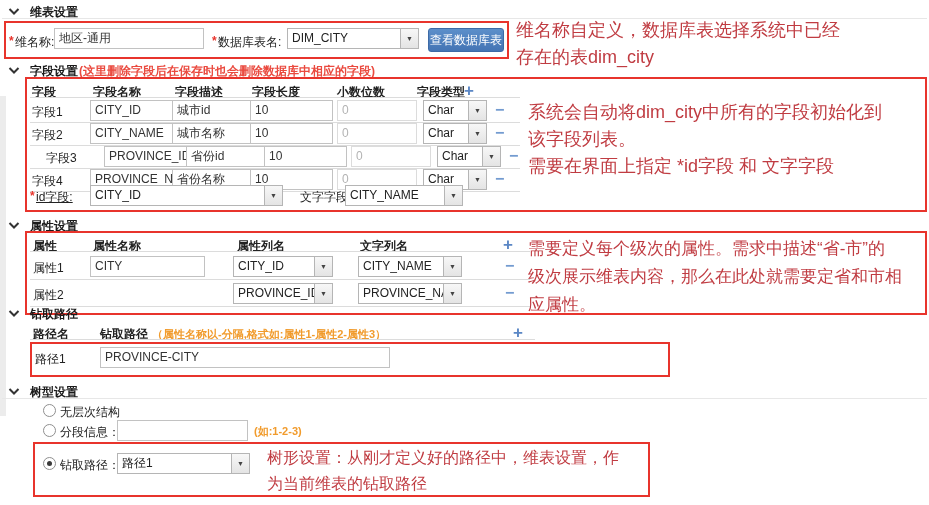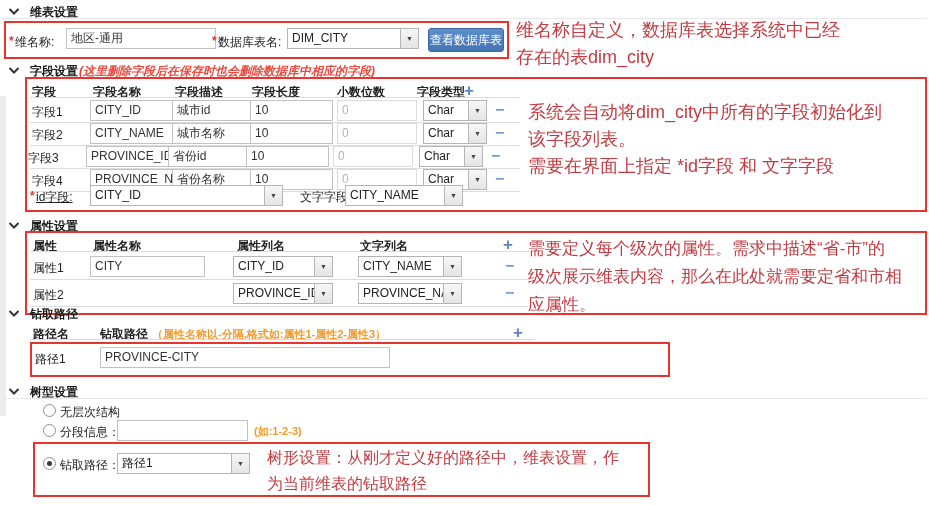--- a/index.html
+++ b/index.html
@@ -1,20 +1,20 @@
 <!DOCTYPE html>
 <html><head>
 <meta charset="utf-8">
 <style>
   html,body{margin:0;padding:0;background:#fff;}
   .page{position:relative;width:929px;height:505px;background:#fff;overflow:hidden;
         font-family:"Liberation Sans",sans-serif;}
   .abs{position:absolute;}
   .sectitle{font-size:12px;font-weight:bold;color:#1a1a1a;white-space:nowrap;}
-  .subred{font-size:12px;font-weight:bold;color:#ea4a3f;white-space:nowrap;font-style:italic;}
+  .subred{font-size:12px;font-weight:bold;color:#ea4a3f;white-space:nowrap;}
   .lbl{font-size:12px;color:#222;white-space:nowrap;}
   .req{color:#e8342c;font-weight:bold;font-size:12px;}
   .th{font-size:12px;font-weight:bold;color:#222;white-space:nowrap;}
   .inp{position:absolute;background:#fff;border:1px solid #c2c2c2;height:19px;line-height:19px;
        font-size:12px;color:#333;padding:0 4px;overflow:hidden;white-space:nowrap;}
   .inp.dis{border-color:#dcdcdc;color:#b3b3b3;}
   .dd{position:absolute;background:#fff;border:1px solid #b5b5b5;height:19px;line-height:19px;
       font-size:12px;color:#222;padding:0 20px 0 4px;overflow:hidden;white-space:nowrap;}
   .arr{position:absolute;right:0;top:0;bottom:0;width:17px;background:linear-gradient(#f7f7f7,#e4e4e4);
        border-left:1px solid #b5b5b5;text-align:center;font-size:7px;color:#444;line-height:19px;}
@@ -43,21 +43,21 @@
   <svg class="abs" style="left:8px;top:7px;" width="12" height="9">
       <polyline points="1.5,2 6,6.5 10.5,2" fill="none" stroke="#333" stroke-width="2"></polyline>
     </svg>
   <span class="abs sectitle" style="left:30px;top:4px;">维表设置</span>
   <div class="hsep" style="left:2px;top:18px;width:925px;"></div>
 
   <div class="redbox" style="left:4px;top:21px;width:501px;height:34px;"></div>
 
   <span class="abs req" style="left:9px;top:34px;">*</span>
   <span class="abs lbl" style="left:15px;top:34px;">维名称:</span>
-  <div class="inp" style="left:54px;top:28px;width:140px;margin-left:12px;">地区-通用</div>
+  <div class="inp" style="left:54px;top:28px;width:140px;">地区-通用</div>
   <span class="abs req" style="left:212px;top:34px;">*</span>
   <span class="abs lbl" style="left:218px;top:34px;">数据库表名:</span>
   <div class="dd" style="left:287px;top:28px;width:106px;">
     <span>DIM_CITY</span>
     <span class="arr"><span>▼</span></span>
   </div>
   <div class="btn" style="left:428px;top:28px;width:74px;height:22px;">查看数据库表</div>
 
   <div class="note" style="left:516px;top:18px;font-size:18px;">维名称自定义，数据库表选择系统中已经</div>
   <div class="note" style="left:516px;top:45px;font-size:18px;">存在的表dim_city</div>
@@ -100,21 +100,21 @@
     <div class="inp" style="left:220px;top:0;width:73px;">10</div>
     <div class="inp dis" style="left:307px;top:0;width:70px;">0</div>
     <div class="dd" style="left:393px;top:0;width:38px;">
       <span>Char</span>
       <span class="arr"><span>▼</span></span>
     </div>
     <span class="minus" style="left:465px;top:2px;">−</span>
   </div>
   <div class="sep" style="left:30px;top:145px;width:490px;"></div>
 
-  <div class="row" style="left:26px;top:146px;width:500px;height:16px;">
+  <div class="row" style="left:44px;top:146px;width:500px;height:16px;">
     <span class="rlbl" style="left:2px;top:4px;">字段3</span>
     <div class="inp" style="left:60px;top:0;width:75px;">PROVINCE_ID</div>
     <div class="inp" style="left:142px;top:0;width:78px;">省份id</div>
     <div class="inp" style="left:220px;top:0;width:73px;">10</div>
     <div class="inp dis" style="left:307px;top:0;width:70px;">0</div>
     <div class="dd" style="left:393px;top:0;width:38px;">
       <span>Char</span>
       <span class="arr"><span>▼</span></span>
     </div>
     <span class="minus" style="left:465px;top:2px;">−</span>

